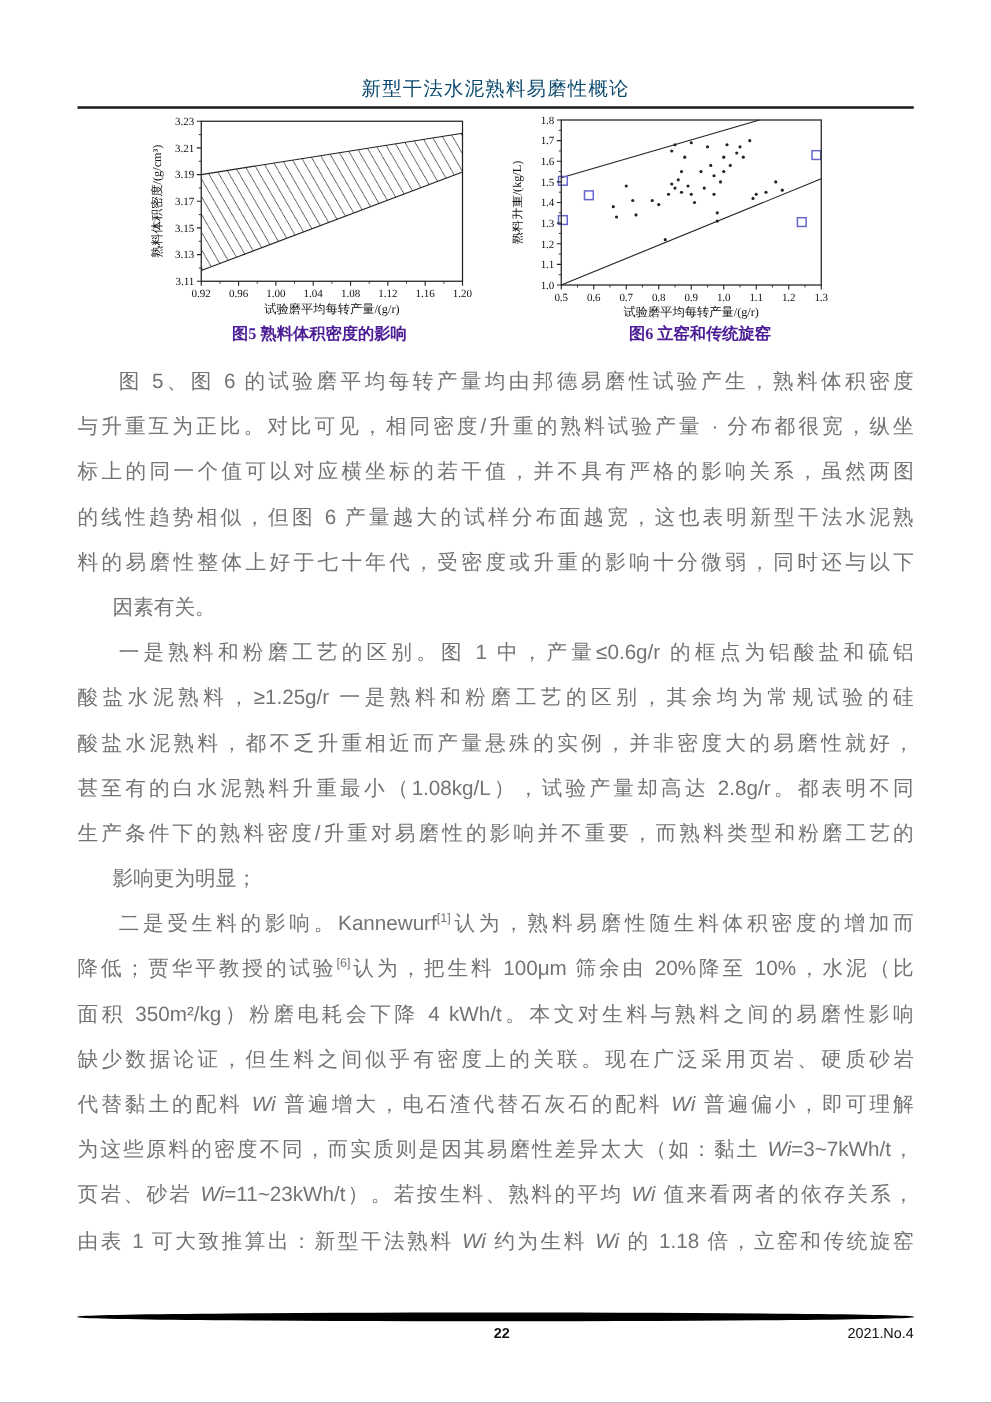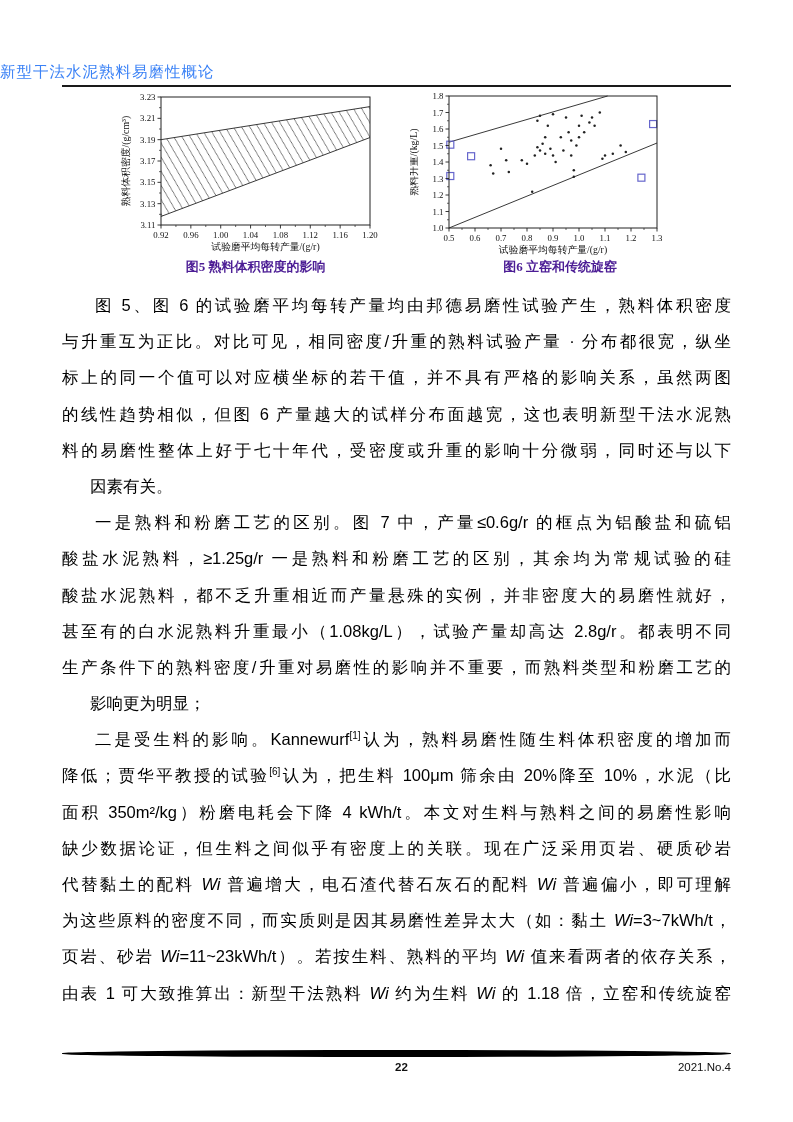--- a/index.html
+++ b/index.html
@@ -2,33 +2,33 @@
 <html><head>
 <meta charset="utf-8">
 <style>
   html,body{margin:0;padding:0;background:#888;}
   .page{
     position:relative;width:793px;height:1122px;margin:0 auto;background:#ffffff;
     font-family:"Liberation Sans","DejaVu Sans",sans-serif;overflow:hidden;
   }
   .doc-title{
     position:absolute;left:0;top:61px;width:100%;height:22px;line-height:22px;
-    font-size:15.5px;color:#3b82f6;letter-spacing:1px;
-    font-family:Liberation Serif, serif;
+    text-align:center;font-size:15.5px;color:#0c4a6e;letter-spacing:1px;
+    font-family:Liberation Mono, monospace;
   }
   .header-rule{position:absolute;left:62px;top:85px;width:669px;height:2px;background:#1a1a1a;}
   .figwrap{position:absolute;}
   .fig-caption{
     position:absolute;height:18px;line-height:18px;text-align:center;
     font-size:13px;font-weight:bold;color:#4c1d95;
     font-family:"Liberation Serif","DejaVu Serif",serif;
   }
   #body-text{position:absolute;left:62px;top:287px;width:669px;}
   .tline{
-    height:36.2px;line-height:36.2px;font-size:16.5px;color:#000000;
+    height:36.2px;line-height:36.2px;font-size:16.5px;color:#737373;
     text-align:justify;text-align-last:justify;overflow:hidden;
   }
   .tline.indent{text-indent:2em;}
   .tline.lastline{text-align:left;text-align-last:left;margin-left:28px;}
   .tline sup{font-size:10px;line-height:0;}
   .footer-bar{
     position:absolute;left:62px;top:1050px;width:669px;height:6.5px;
     background:#000;border-radius:50% / 50%;
   }
   .footer-page{
@@ -220,21 +220,21 @@
   </div>
   <div class="fig-caption" style="left:410px;top:258px;width:300px;">图6  立窑和传统旋窑</div>
 
   <div id="body-text">
       <div class="tline indent">图 5、图 6 的试验磨平均每转产量均由邦德易磨性试验产生，熟料体积密度</div>
       <div class="tline">与升重互为正比。对比可见，相同密度/升重的熟料试验产量 · 分布都很宽，纵坐</div>
       <div class="tline">标上的同一个值可以对应横坐标的若干值，并不具有严格的影响关系，虽然两图</div>
       <div class="tline">的线性趋势相似，但图 6 产量越大的试样分布面越宽，这也表明新型干法水泥熟</div>
       <div class="tline">料的易磨性整体上好于七十年代，受密度或升重的影响十分微弱，同时还与以下</div>
       <div class="tline lastline">因素有关。</div>
-      <div class="tline indent">一是熟料和粉磨工艺的区别。图 7 中，产量≤0.6g/r 的框点为铝酸盐和硫铝</div>
+      <div class="tline indent">一是熟料和粉磨工艺的区别。图 1 中，产量≤0.6g/r 的框点为铝酸盐和硫铝</div>
       <div class="tline">酸盐水泥熟料，≥1.25g/r 一是熟料和粉磨工艺的区别，其余均为常规试验的硅</div>
       <div class="tline">酸盐水泥熟料，都不乏升重相近而产量悬殊的实例，并非密度大的易磨性就好，</div>
       <div class="tline">甚至有的白水泥熟料升重最小（1.08kg/L），试验产量却高达 2.8g/r。都表明不同</div>
       <div class="tline">生产条件下的熟料密度/升重对易磨性的影响并不重要，而熟料类型和粉磨工艺的</div>
       <div class="tline lastline">影响更为明显；</div>
       <div class="tline indent">二是受生料的影响。Kannewurf<sup>[1]</sup>认为，熟料易磨性随生料体积密度的增加而</div>
       <div class="tline">降低；贾华平教授的试验<sup>[6]</sup>认为，把生料 100μm 筛余由 20%降至 10%，水泥（比</div>
       <div class="tline">面积 350m²/kg）粉磨电耗会下降 4 kWh/t。本文对生料与熟料之间的易磨性影响</div>
       <div class="tline">缺少数据论证，但生料之间似乎有密度上的关联。现在广泛采用页岩、硬质砂岩</div>
       <div class="tline">代替黏土的配料 <i>Wi</i> 普遍增大，电石渣代替石灰石的配料 <i>Wi</i> 普遍偏小，即可理解</div>

